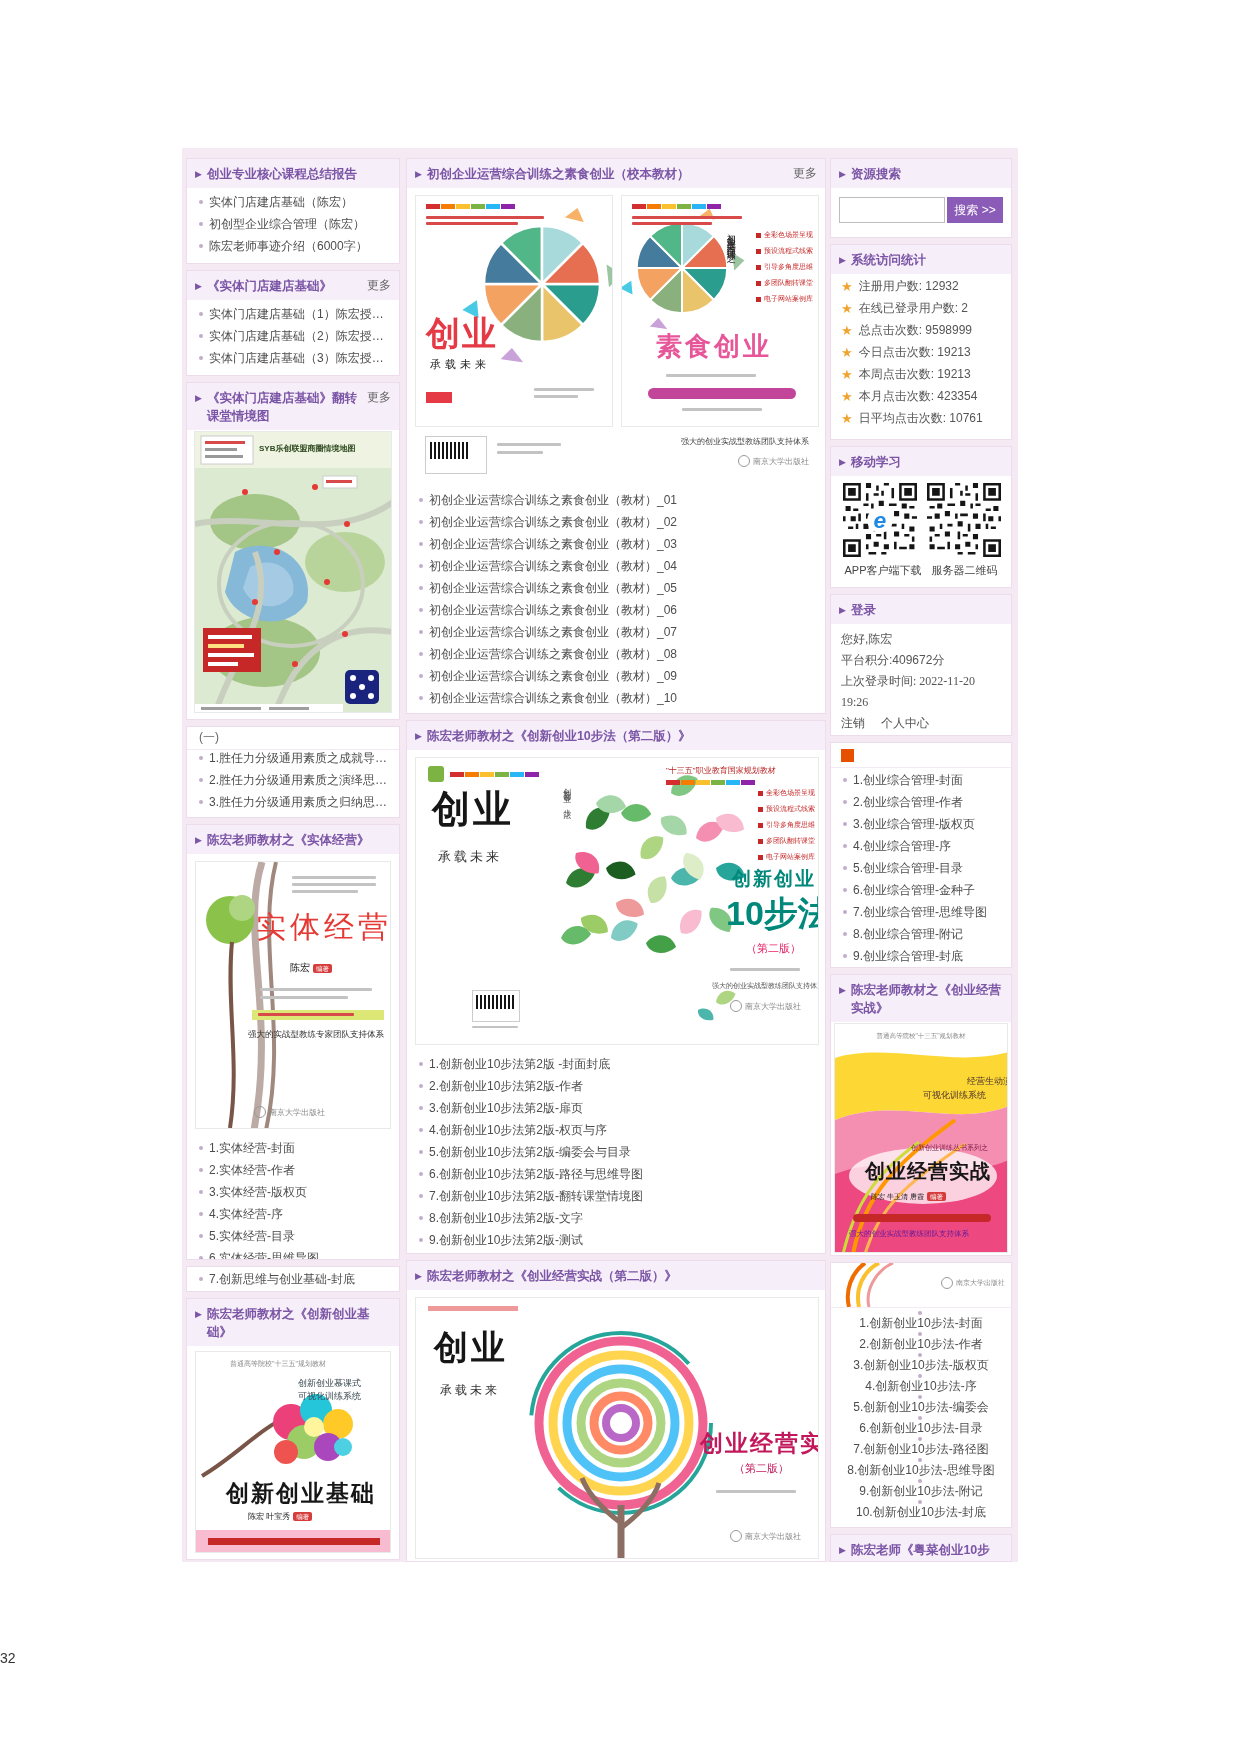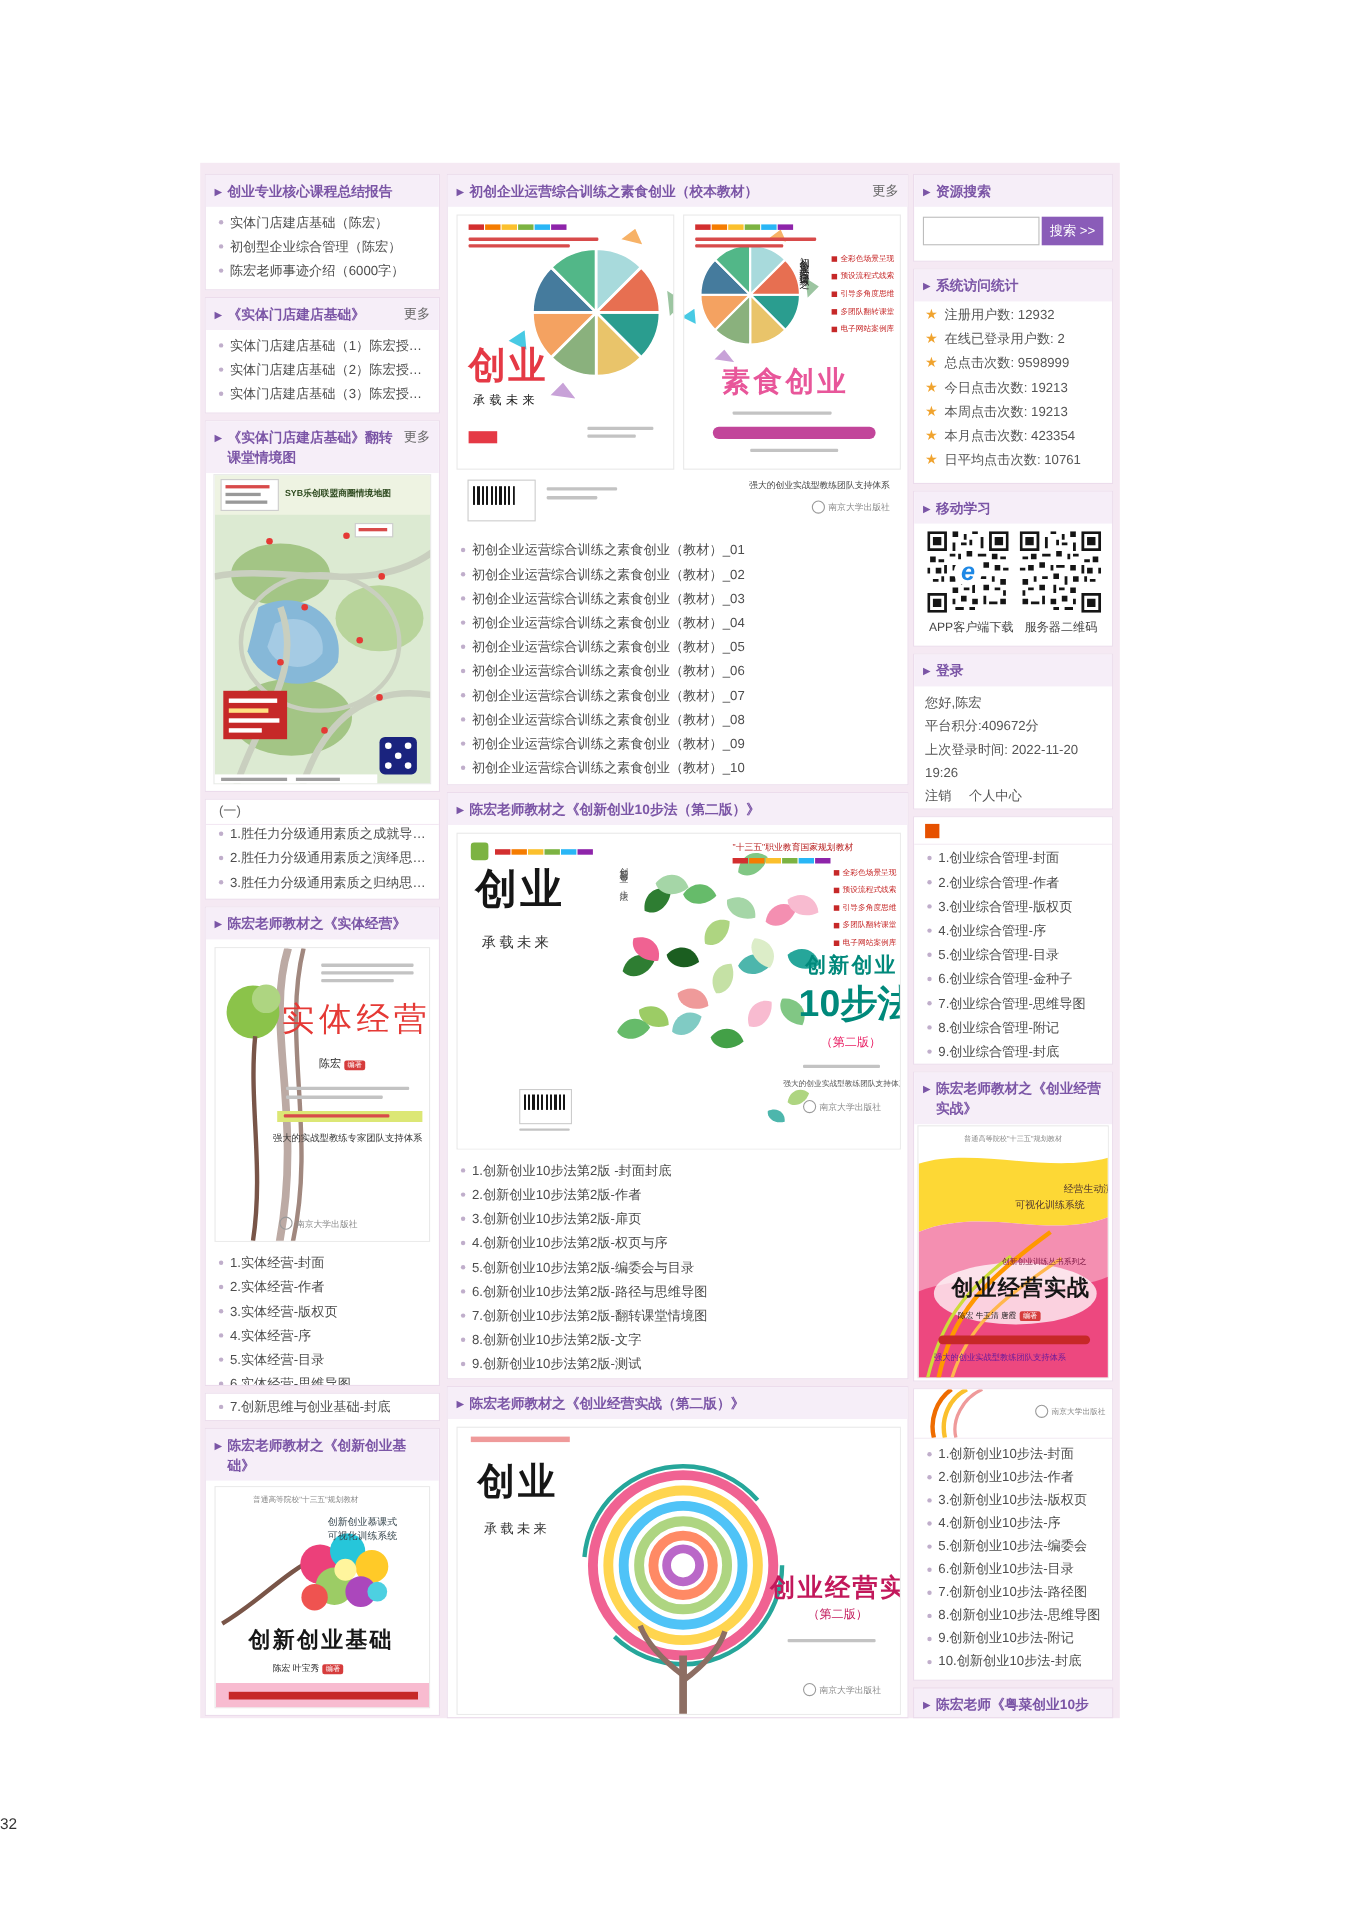--- a/index.html
+++ b/index.html
@@ -7,21 +7,21 @@
   #page{position:relative;width:1240px;height:1753px;background:#fff;overflow:hidden;}
   #backdrop{position:absolute;left:182px;top:148px;width:836px;height:1414px;background:#f5e9f3;}
   .panel{position:absolute;background:#fff;border:1px solid #ecdcec;box-sizing:border-box;overflow:hidden;}
   .phead{display:flex;align-items:flex-start;padding:6px 8px 5px 8px;background:#f6eef8;color:#7b55a6;
          font-size:12.5px;font-weight:bold;line-height:1.45;}
   .arrow{color:#7b55a6;font-size:9px;margin:3px 5px 0 0;flex:0 0 auto;}
   .ptitle{flex:1 1 auto;}
   .more{margin-left:auto;font-size:12px;color:#666;font-weight:normal;flex:0 0 auto;padding-left:6px;}
   .items{position:absolute;left:0;right:0;}
   .item{display:flex;align-items:center;height:22px;padding:0 8px;font-size:12px;color:#4d4d4d;}
-  .item.h21{height:21px;}
+  .item.h21{height:21px;flex-direction:column;}
   .bullet{width:4px;height:4px;border-radius:50%;background:#c0aecb;margin:0 6px 0 4px;flex:0 0 auto;}
   .itxt{white-space:nowrap;overflow:hidden;text-overflow:ellipsis;}
   .partial{height:18px;overflow:hidden;color:#666;font-size:12px;padding:2px 12px;border-bottom:1px solid #f3e8f3;}
   .stat{display:flex;align-items:center;height:22px;padding:0 10px;font-size:12px;color:#555;}
   .star{color:#f0a32e;margin-right:6px;font-size:13px;flex:0 0 auto;}
   .cover{position:absolute;background:#fff;border:1px solid #e9e9e9;box-sizing:border-box;overflow:hidden;}
   .cover svg.art{position:absolute;left:0;top:0;}
   .ct{position:absolute;white-space:nowrap;line-height:1.15;}
   .gb{position:absolute;background:#c3c3c3;height:3px;border-radius:1px;}
   .rb{position:absolute;background:#d84a4a;height:3px;border-radius:1px;}
@@ -281,21 +281,21 @@
         <circle cx="132" cy="95" r="14" fill="#ab47bc"></circle>
         <circle cx="90" cy="100" r="12" fill="#ef5350"></circle>
         <circle cx="118" cy="75" r="10" fill="#fff59d"></circle>
         <circle cx="147" cy="95" r="9" fill="#4dd0e1"></circle>
         <rect x="0" y="178" width="196" height="24" fill="#f8bbd0"></rect>
         <rect x="12" y="186" width="172" height="7" fill="#c62828"></rect>
       </svg>
       <span class="ct" style="left:34px;top:8px;font-size:7px;color:#8a8a8a;">普通高等院校"十三五"规划教材</span>
       <span class="ct" style="left:102px;top:26px;font-size:9px;color:#37474f;">创新创业慕课式</span>
       <span class="ct" style="left:102px;top:39px;font-size:9px;color:#37474f;">可视化训练系统</span>
-      <span class="ct" style="left:30px;top:128px;font-size:20px;font-weight:bold;color:#161616;letter-spacing:2px;">创新创业基础</span>
+      <span class="ct" style="left:30px;top:128px;font-size:23px;font-weight:bold;color:#161616;letter-spacing:2px;">创新创业基础</span>
       <span class="ct" style="left:52px;top:160px;font-size:8px;color:#222;"><span>陈宏 叶宝秀</span><span class="tagchip">编著</span></span>
     </div>
   </div>
 
   <div class="panel" id="m1" style="left:406px;top:158px;width:420px;height:556px;">
     <div class="phead">
       <span class="arrow">▶</span>
       <span class="ptitle">初创企业运营综合训练之素食创业（校本教材）</span>
       <span class="more">更多</span>
     </div>
@@ -651,21 +651,21 @@
   </div>
 
   <div class="panel" id="r4" style="left:830px;top:594px;width:182px;height:142px;">
     <div class="phead">
       <span class="arrow">▶</span>
       <span class="ptitle">登录</span>
     </div>
     <div class="lgbody">
       <div>您好,陈宏</div>
       <div>平台积分:409672分</div>
-      <div style="white-space:normal;">上次登录时间: 2022-11-20 19:26</div>
+      <div style="white-space:normal;font-family:Liberation Serif, serif;">上次登录时间: 2022-11-20 19:26</div>
       <div class="llinks">
         <span class="llink">注销</span>
         <span class="llink">个人中心</span>
       </div>
     </div>
   </div>
 
   <div class="panel" id="r5" style="left:830px;top:742px;width:182px;height:226px;">
     <div style="position:absolute;left:0;top:0;width:182px;height:24px;background:#fff;border-bottom:1px solid #f3ebf3;">
       <span style="position:absolute;left:10px;top:6px;width:13px;height:13px;background:#e65100;"></span>

